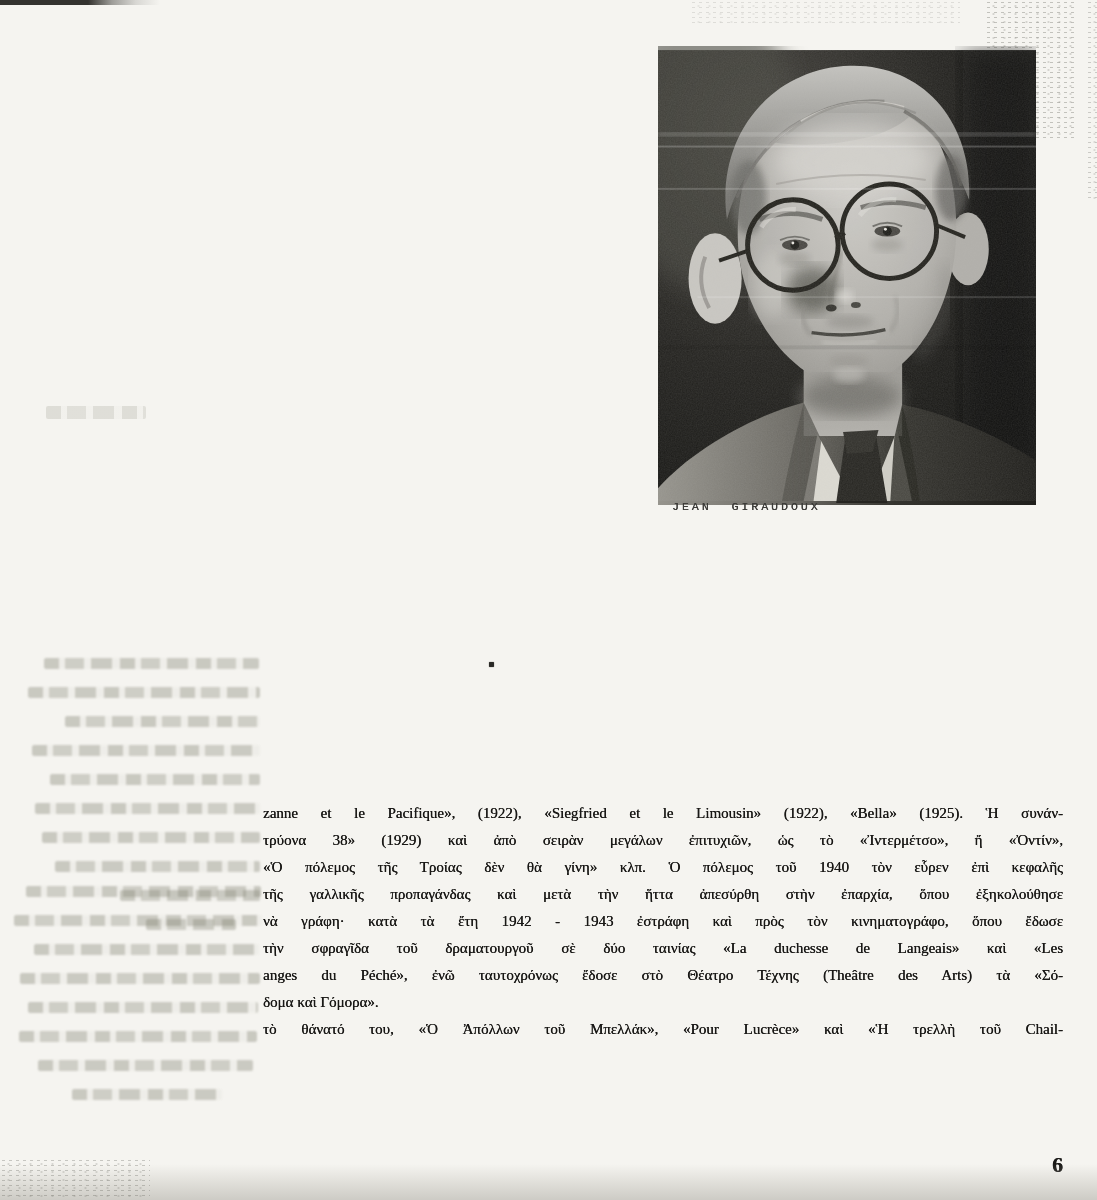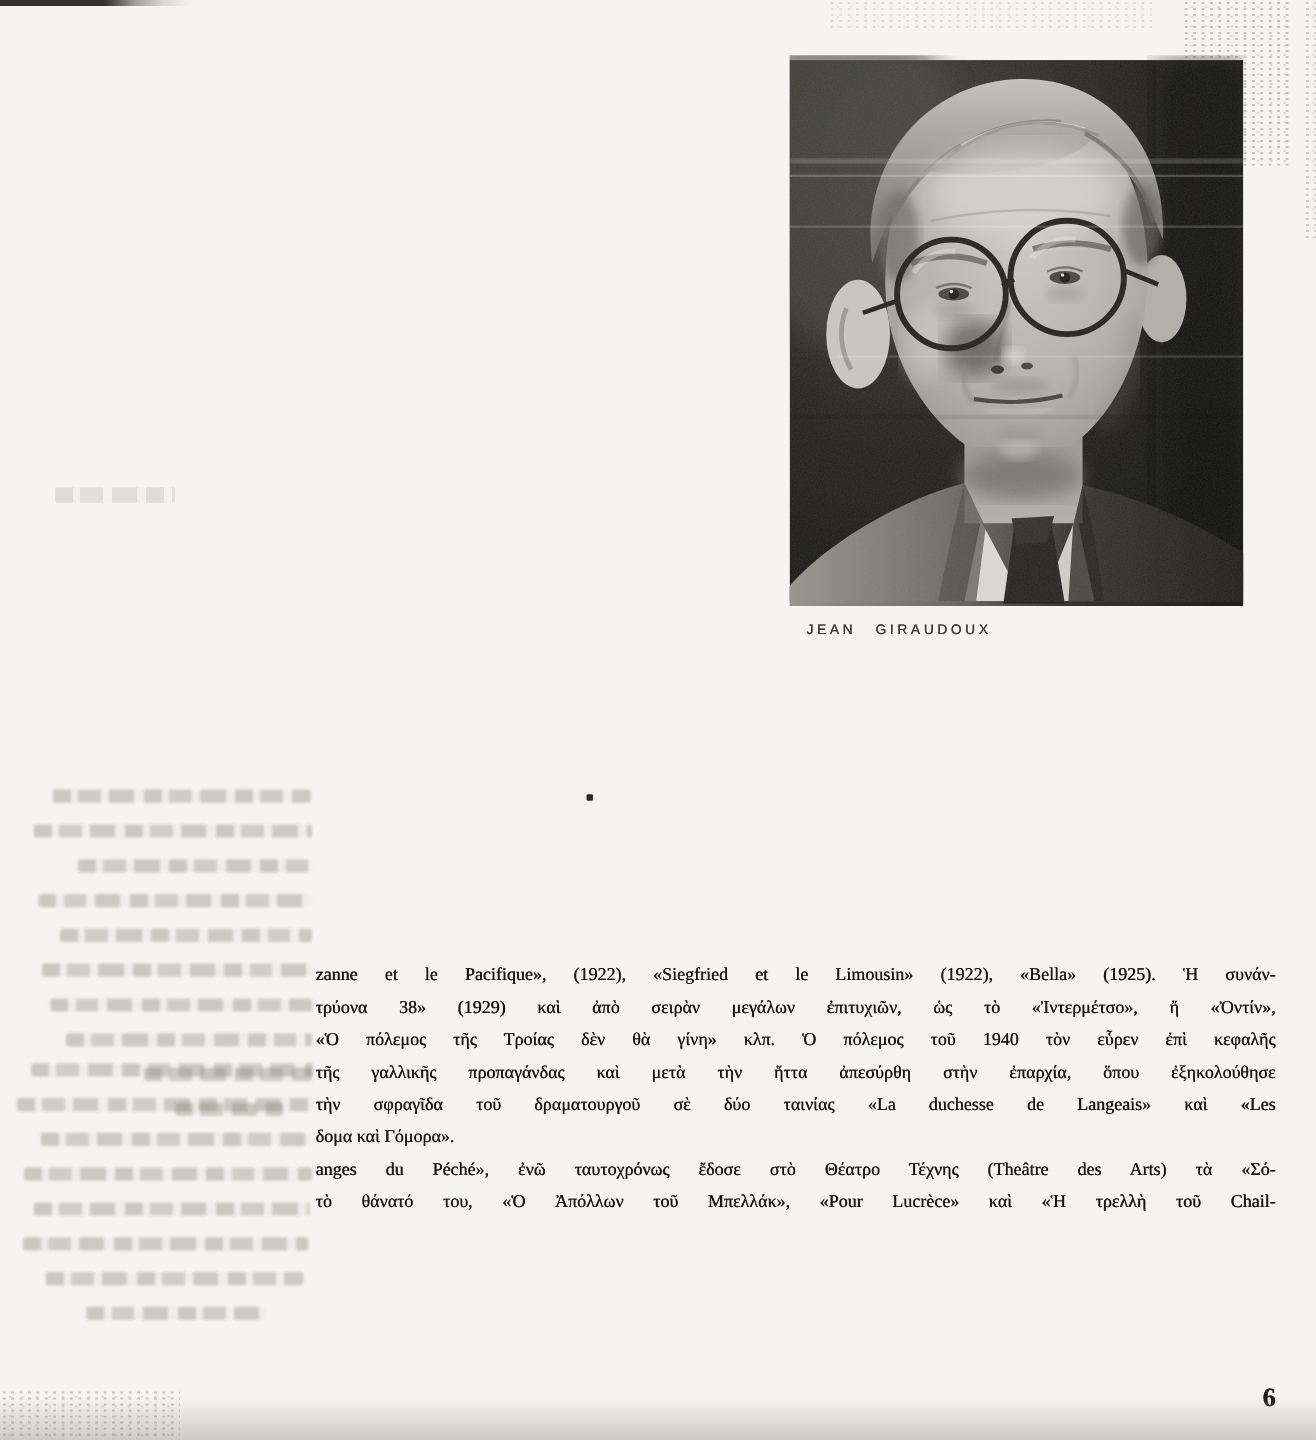--- a/index.html
+++ b/index.html
@@ -40,22 +40,22 @@
     background:repeating-linear-gradient(90deg,
       rgba(122,122,106,.85) 0 15px, rgba(122,122,106,.12) 15px 21px,
       rgba(122,122,106,.75) 21px 40px, rgba(122,122,106,.10) 40px 47px,
       rgba(122,122,106,.82) 47px 68px, rgba(122,122,106,.12) 68px 76px);
   }
   .smudge{left:46px;top:406px;width:100px;height:13px;opacity:.22;}
 
   
   .photo-wrap{left:658px;top:46px;width:378px;height:459px;}
   .caption{
-    left:672px;top:519px;
-    font-family:Liberation Sans, sans-serif;
+    left:672px;top:500px;
+    font-family:Liberation Mono, monospace;
     font-size:11.5px;letter-spacing:3px;word-spacing:10px;color:#3c3b38;
     text-shadow:.2px 0 0 #3c3b38;
   }
 
   
   .article{left:263px;top:800px;width:800px;color:#191816;}
   .art-line{
     font-size:15px;line-height:27px;height:27px;
     text-align:justify;text-align-last:justify;
     white-space:normal;overflow:visible;
@@ -239,22 +239,23 @@
   <div class="gline" style="width:238px;margin-left:5px;"></div>
   <div class="gline" style="width:215px;margin-left:24px;"></div>
   <div class="gline" style="width:150px;margin-left:58px;"></div>
 </div>
 
 <div class="abs article">
   <div class="art-line">zanne et le Pacifique», (1922), «Siegfried et le Limousin» (1922), «Bella» (1925). Ἡ συνάν-</div>
   <div class="art-line">τρύονα 38» (1929) καὶ ἀπὸ σειρὰν μεγάλων ἐπιτυχιῶν, ὡς τὸ «Ἰντερμέτσο», ἤ «Ὀντίν»,</div>
   <div class="art-line">«Ὁ πόλεμος τῆς Τροίας δὲν θὰ γίνη» κλπ. Ὁ πόλεμος τοῦ 1940 τὸν εὗρεν ἐπὶ κεφαλῆς</div>
   <div class="art-line">τῆς γαλλικῆς προπαγάνδας καὶ μετὰ τὴν ἥττα ἀπεσύρθη στὴν ἐπαρχία, ὅπου ἐξηκολούθησε</div>
+  <div class="art-line">νὰ γράφη· κατὰ τὰ ἔτη 1942 - 1943 ἐστράφη καὶ πρὸς τὸν κινηματογράφο, ὅπου ἔδωσε</div>
   <div class="art-line">τὴν σφραγῖδα τοῦ δραματουργοῦ σὲ δύο ταινίας «La duchesse de Langeais» καὶ «Les</div>
+  <div class="art-line">anges du Péché», ἐνῶ ταυτοχρόνως ἔδοσε στὸ Θέατρο Τέχνης (Theâtre des Arts) τὰ «Σό-</div>
   <div class="art-line pend">δομα καὶ Γόμορα».</div>
-  <div class="art-line">anges du Péché», ἐνῶ ταυτοχρόνως ἔδοσε στὸ Θέατρο Τέχνης (Theâtre des Arts) τὰ «Σό-</div>
   <div class="art-line">τὸ θάνατό του, «Ὁ Ἀπόλλων τοῦ Μπελλάκ»,  «Pour Lucrèce» καὶ «Ἡ τρελλὴ τοῦ Chail-</div>
 </div>
 
 <div class="abs pagenum">6</div>
 
 <div class="abs bottom-band"></div>
 <div class="abs speckle bl-noise"></div>
 
 </body></html>

